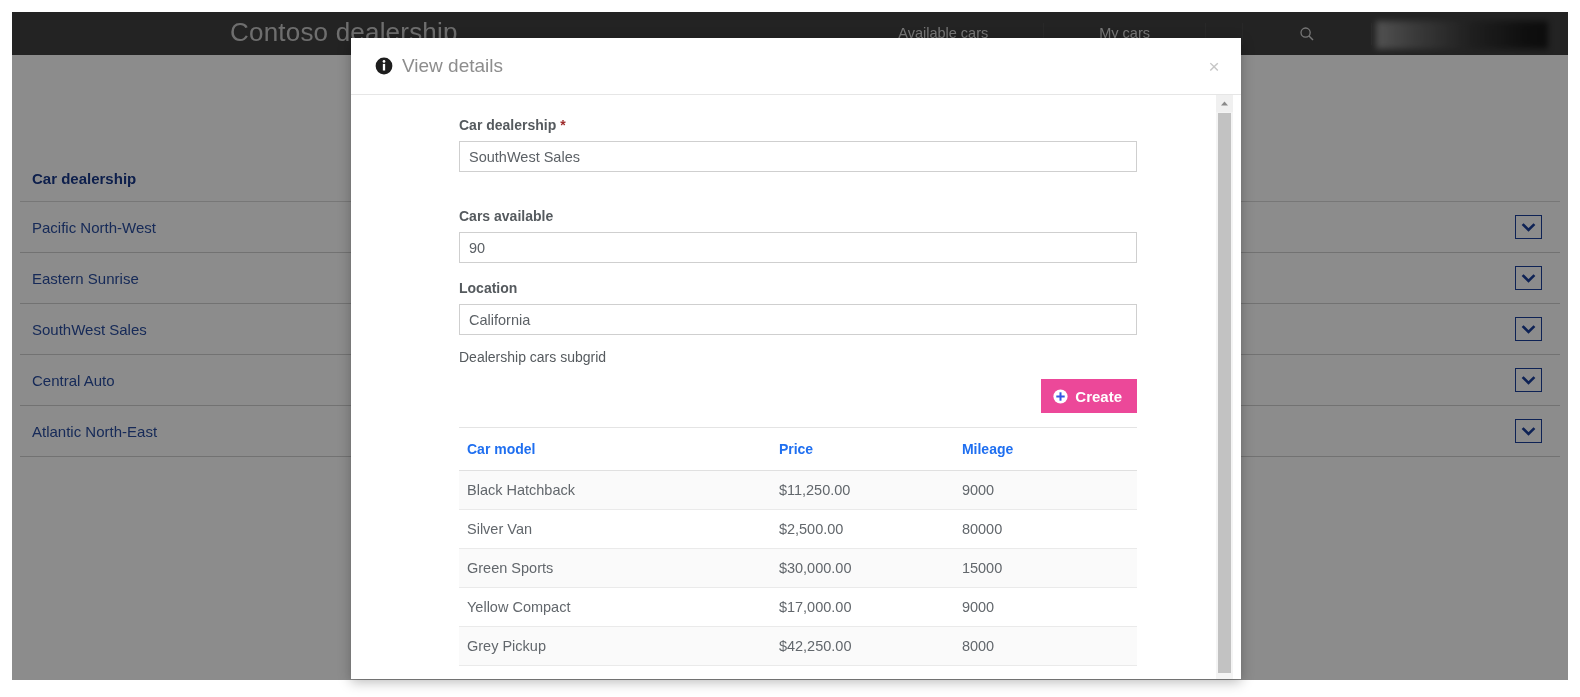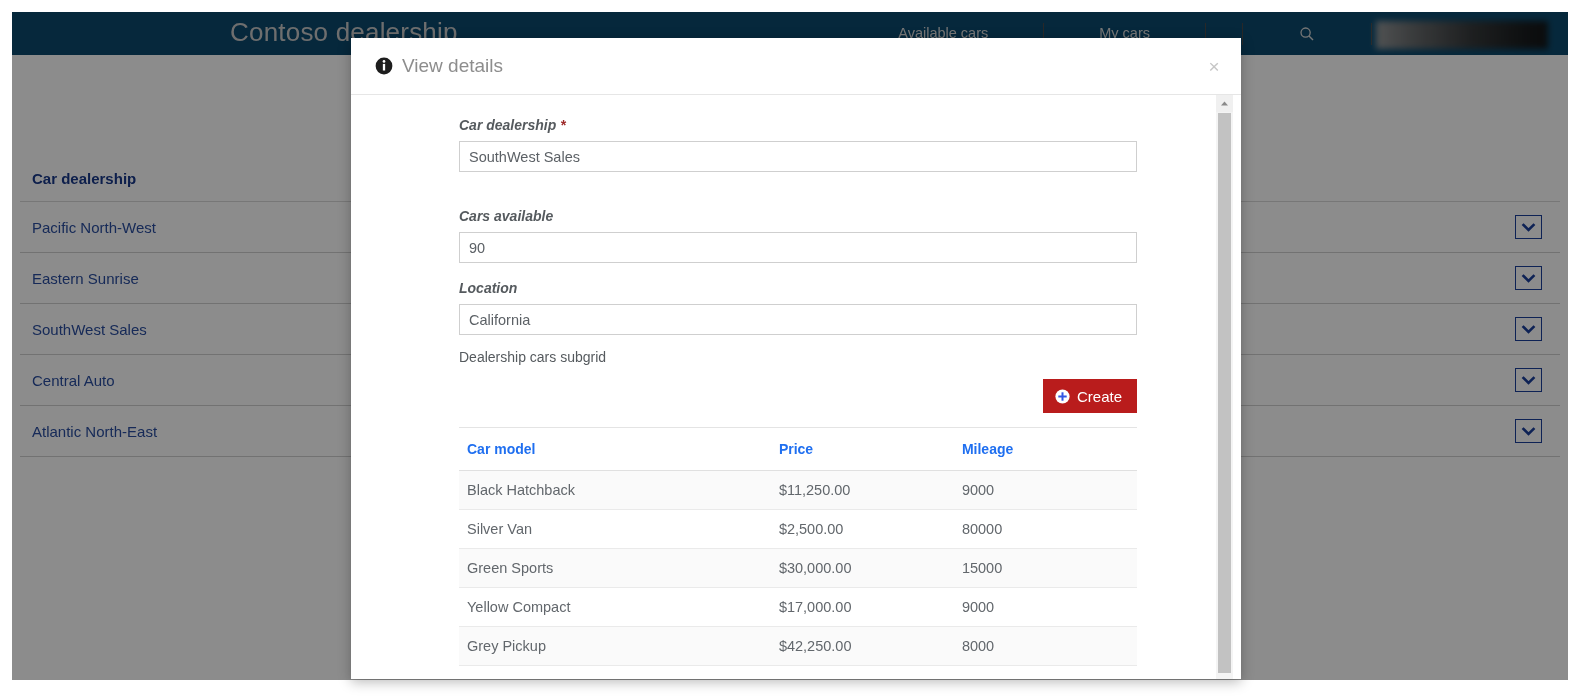--- a/index.html
+++ b/index.html
@@ -30,21 +30,21 @@
     background: #ffffff;
     overflow: hidden;
   }
 
   
   #topnav {
     position: absolute;
     left: 0; top: 0;
     width: 1556px;
     height: 43px;
-    background: #0c4a6e;
+    background: #404040;
     display: flex;
     align-items: center;
   }
   #brand {
     position: absolute;
     left: 218px;
     top: 5px;
     font-size: 26px;
     color: #c9c9c9;
     font-weight: 400;
@@ -202,21 +202,20 @@
     padding-right: 104px;
   }
 
   .field { margin-bottom: 0; }
   .field-label {
     font-size: 14px;
     font-weight: bold;
     color: #555a5e;
     margin-bottom: 8px;
     display: block;
-    font-style: italic;
   }
   .req { color: #9e2a2a; font-weight: bold; }
   .field-input {
     width: 100%;
     height: 31px;
     border: 1px solid #cfcfcf;
     background: #ffffff;
     font-size: 14.5px;
     color: #5c6166;
     padding: 0 9px;
@@ -235,31 +234,32 @@
     display: block;
   }
 
   #create-row {
     display: flex;
     justify-content: flex-end;
     margin-top: 14px;
     margin-bottom: 14px;
   }
   #create-btn {
-    background: #b91c1c;
+    background: #ec4899;
     color: #ffffff;
     border: none;
     height: 34px;
     padding: 0 15px 0 12px;
     font-size: 15px;
     display: inline-flex;
     align-items: center;
     gap: 7px;
     cursor: pointer;
     font-family: "Liberation Sans", sans-serif;
+    font-weight: bold;
   }
   #create-btn svg { display: block; }
 
   #subgrid {
     width: 100%;
     border-collapse: collapse;
     table-layout: fixed;
     border-top: 1px solid #e4e4e4;
   }
   #subgrid th {

